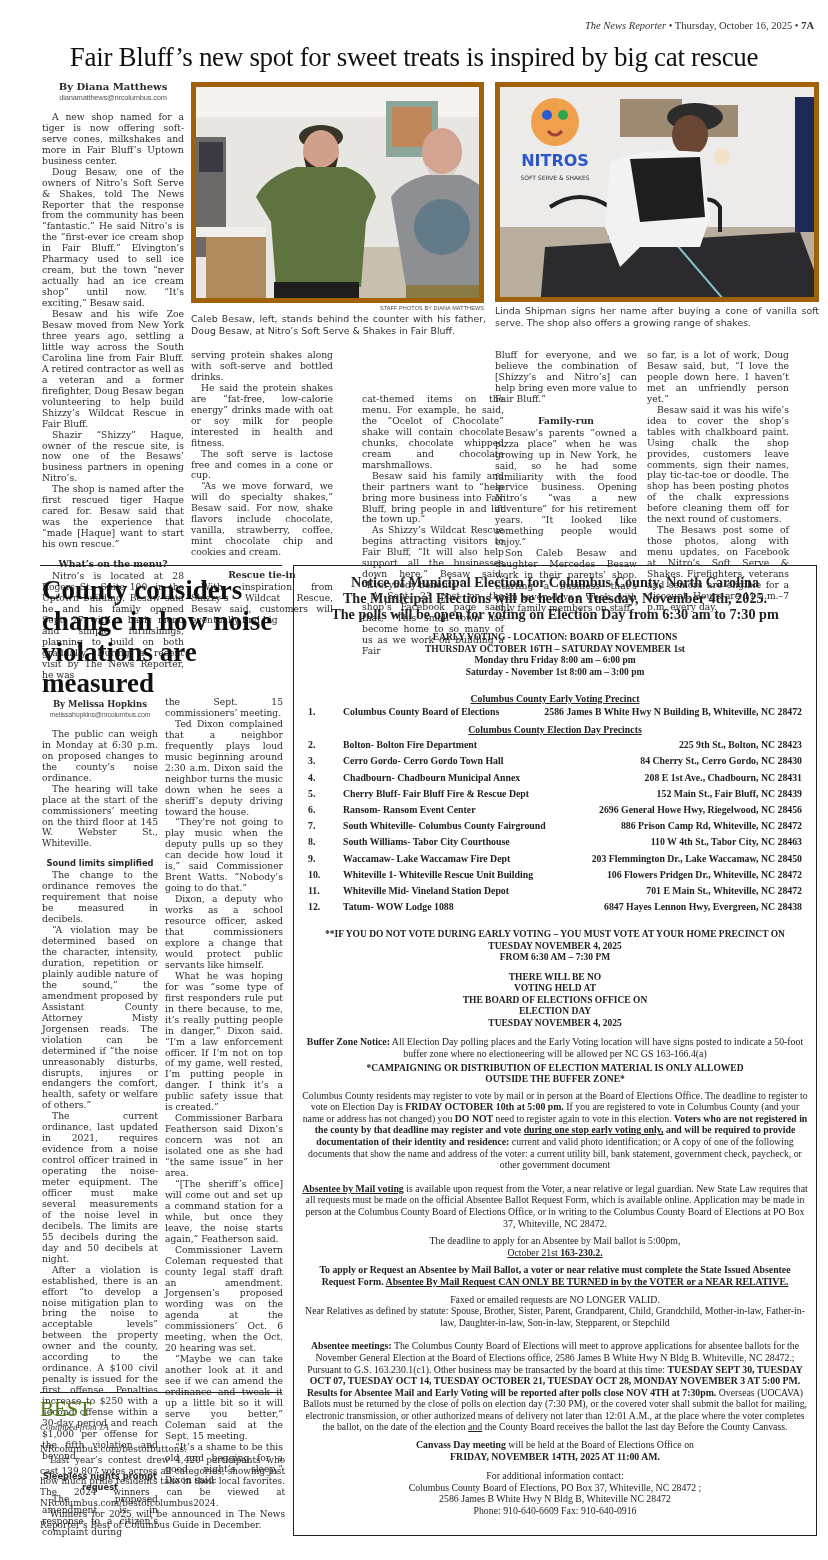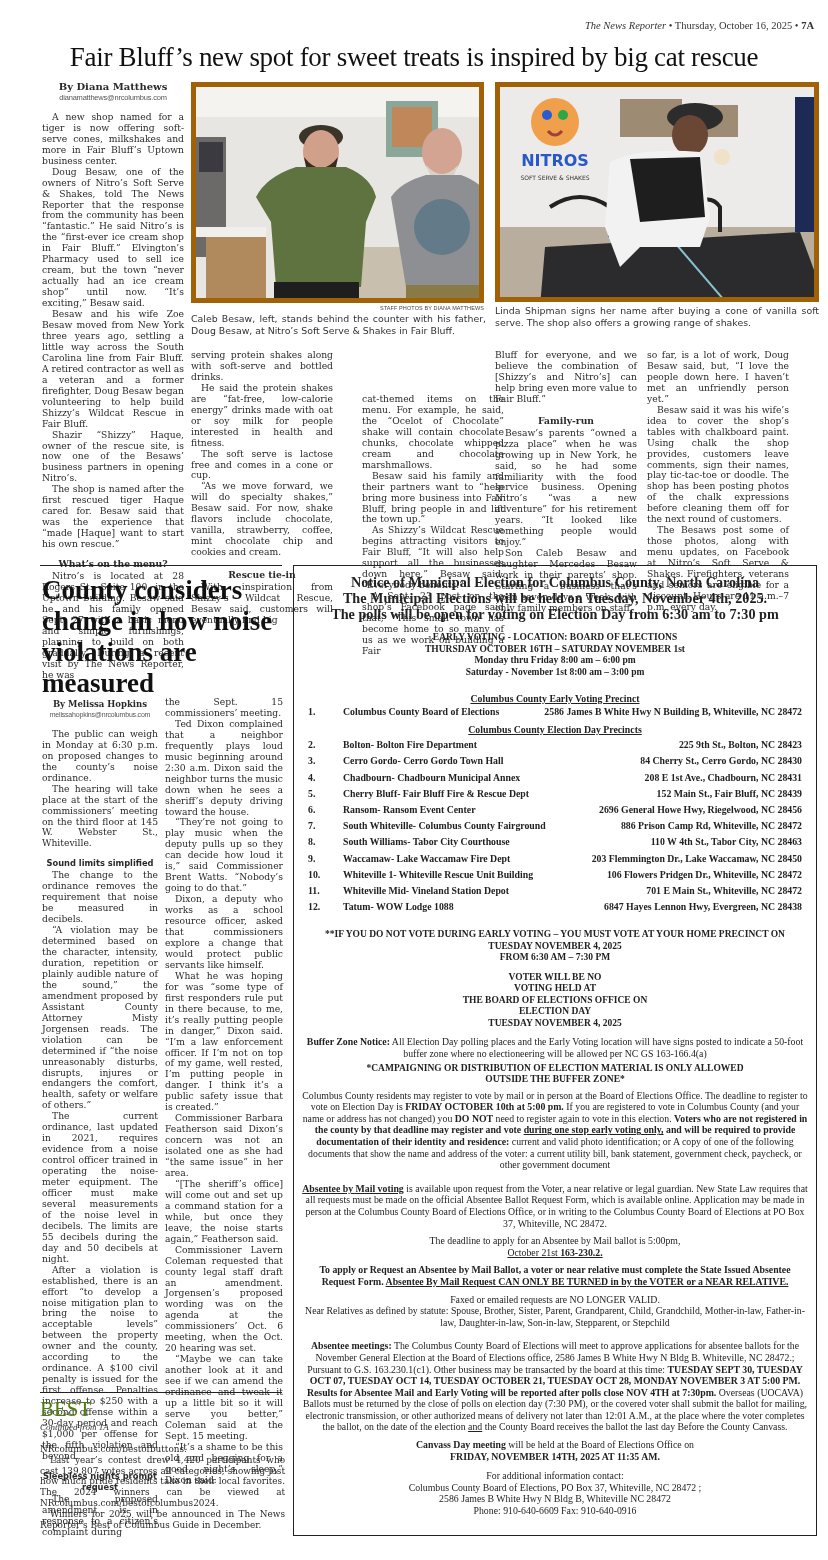--- a/index.html
+++ b/index.html
@@ -258,21 +258,21 @@
       <span class="nm">Tatum- WOW Lodge 1088</span>
       <span class="ad">6847 Hayes Lennon Hwy, Evergreen, NC 28438</span>
     </div>
 
   <div class="ev" style="margin-top:14px;">
     <div>**IF YOU DO NOT VOTE DURING EARLY VOTING – YOU MUST VOTE AT YOUR HOME PRECINCT ON</div>
     <div>TUESDAY NOVEMBER 4, 2025</div>
     <div>FROM 6:30 AM – 7:30 PM</div>
   </div>
   <div class="ev" style="margin-top:8px;">
-    <div>VOTER WILL BE NO</div>
+    <div>THERE WILL BE NO</div>
     <div>VOTING HELD AT</div>
     <div>THE BOARD OF ELECTIONS OFFICE ON</div>
     <div>ELECTION DAY</div>
     <div>TUESDAY NOVEMBER 4, 2025</div>
   </div>
   <div class="np"><b>Buffer Zone Notice:</b><span> All Election Day polling places and the Early Voting location will have signs posted to indicate a 50-foot buffer zone where no electioneering will be allowed per NC GS 163-166.4(a)</span></div>
   <div class="ev" style="margin-top:3px;">
     <div>*CAMPAIGNING OR DISTRIBUTION OF ELECTION MATERIAL IS ONLY ALLOWED</div>
     <div>OUTSIDE THE BUFFER ZONE*</div>
   </div>
@@ -283,21 +283,21 @@
     <div><u><span>October 21st </span><b>163-230.2.</b></u></div>
   </div>
   <div class="np bold" style="margin-top:6px;"><span>To apply or Request an Absentee by Mail Ballot, a voter or near relative must complete the State Issued Absentee Request Form. </span><u>Absentee By Mail Request CAN ONLY BE TURNED in by the VOTER or a NEAR RELATIVE.</u></div>
   <div class="np" style="margin-top:6px;">
     <div>Faxed or emailed requests are NO LONGER VALID.</div>
     <div>Near Relatives as defined by statute: Spouse, Brother, Sister, Parent, Grandparent, Child, Grandchild, Mother-in-law, Father-in-law, Daughter-in-law, Son-in-law, Stepparent, or Stepchild</div>
   </div>
   <div class="np" style="margin-top:12px;"><b>Absentee meetings:</b><span> The Columbus County Board of Elections will meet to approve applications for absentee ballots for the November General Election at the Board of Elections office, 2586 James B White Hwy N Bldg B. Whiteville, NC 28472.; Pursuant to G.S. 163.230.1(c1). Other business may be transacted by the board at this time: </span><b>TUESDAY SEPT 30, TUESDAY OCT 07, TUESDAY OCT 14, TUESDAY OCTOBER 21, TUESDAY OCT 28, MONDAY NOVEMBER 3 AT 5:00 PM.  Results for Absentee Mail and Early Voting will be reported after polls close NOV 4TH at 7:30pm.</b><span>  Overseas (UOCAVA) Ballots must be returned by the close of polls on election day (7:30 PM), or the covered voter shall submit the ballot for mailing, electronic transmission, or other authorized means of delivery not later than 12:01 A.M., at the place where the voter completes the ballot, on the date of the election </span><u>and</u><span> the County Board receives the ballot the last day Before the County Canvass.</span></div>
   <div class="np" style="margin-top:6px;">
     <div><b>Canvass Day meeting</b><span> will be held at the Board of Elections Office on</span></div>
-    <div class="bold">FRIDAY, NOVEMBER 14TH, 2025 AT 11:35 AM.</div>
+    <div class="bold">FRIDAY, NOVEMBER 14TH, 2025 AT 11:00 AM.</div>
   </div>
   <div class="np" style="margin-top:8px;">
     <div>For additional information contact:</div>
     <div>Columbus County Board of Elections, PO Box 37, Whiteville, NC 28472 ;</div>
     <div>2586 James B White Hwy N Bldg B, Whiteville NC 28472</div>
     <div>Phone: 910-640-6609  Fax: 910-640-0916</div>
   </div>
 </div>
 
 </body></html>

